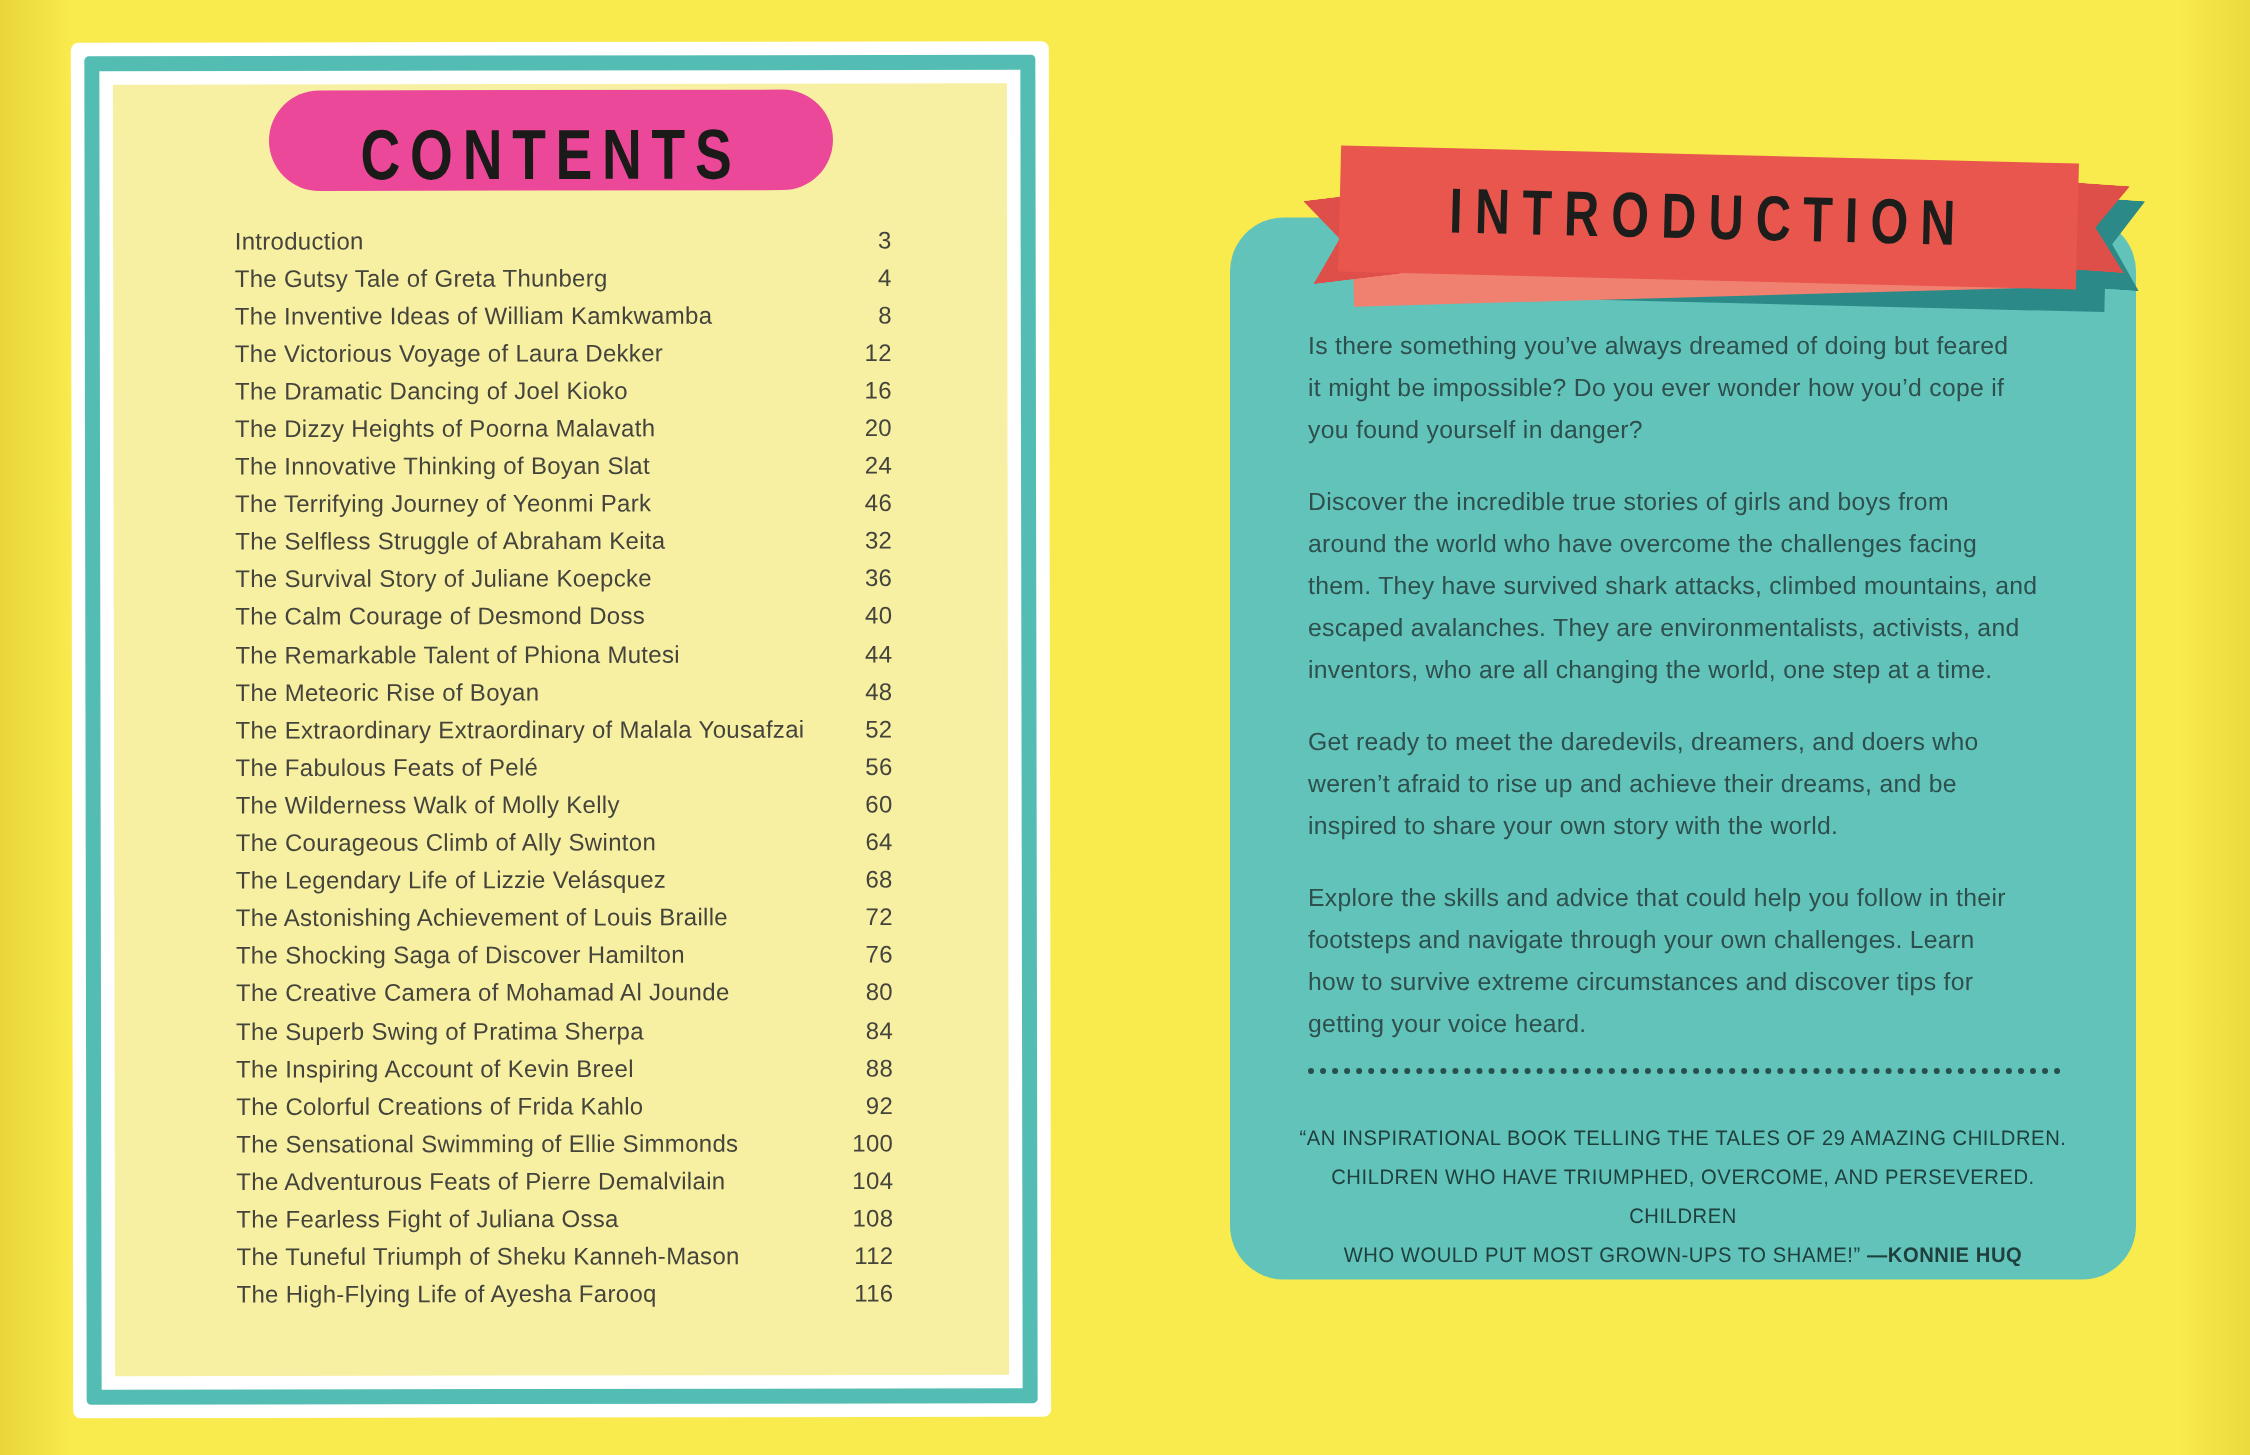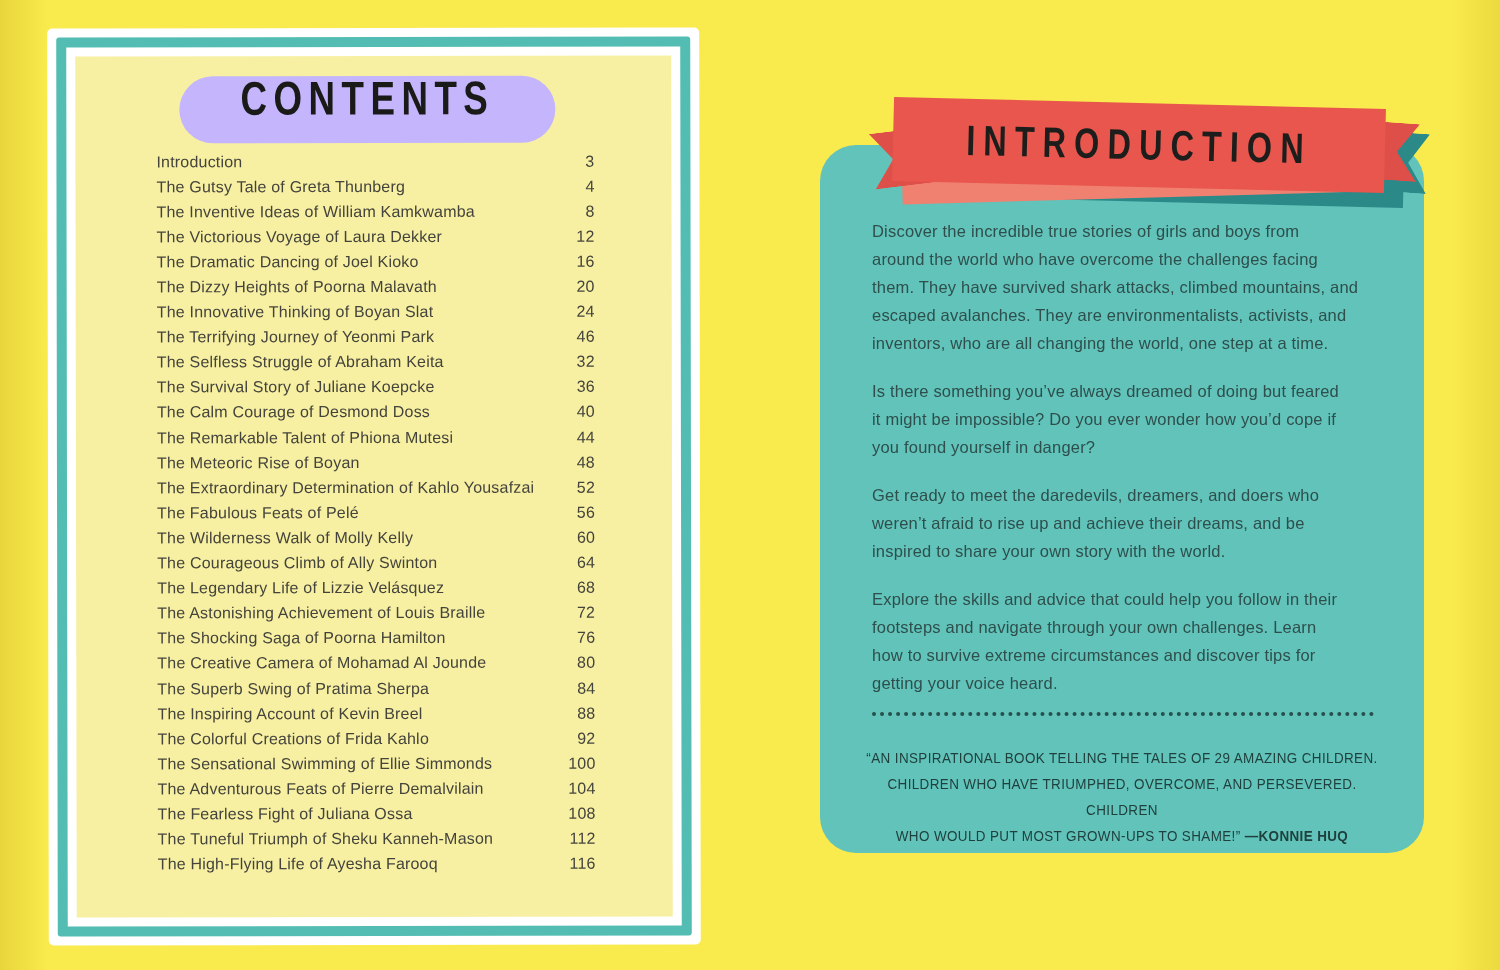--- a/index.html
+++ b/index.html
@@ -27,23 +27,23 @@
     width: 100%; height: 100%;
     border: 10px solid #53BDB3; border-radius: 3px;
     padding: 9px; background: #FFFFFF;
   }
   .contents-panel {
     width: 100%; height: 100%;
     background: #F7F0A3;
     position: relative;
   }
   .contents-pill {
-    position: absolute; left: 104px; top: 20px; width: 376px; height: 67px;
-    background: #c4b5fd; border-radius: 34px;
-    display: flex; align-items: flex-start; justify-content: center;
+    position: absolute; left: 104px; top: 4px; width: 376px; height: 67px;
+    background: #ec4899; border-radius: 34px;
+    display: flex; align-items: flex-end; justify-content: center;
   }
   .contents-title {
     font-weight: 800; font-size: 40px; letter-spacing: 7px;
     color: #1A1A18; transform: scaleY(1.18) scaleX(0.92);
     white-space: nowrap;
   }
   .toc {
     position: absolute; left: 81px; top: 93px; width: 438px;
     display: flex; flex-direction: column;
   }
@@ -189,21 +189,21 @@
             <span class="ttl">The Remarkable Talent of Phiona Mutesi</span>
             <span class="pg">44</span>
           </div>
 
           <div class="toc-row">
             <span class="ttl">The Meteoric Rise of Boyan</span>
             <span class="pg">48</span>
           </div>
 
           <div class="toc-row">
-            <span class="ttl">The Extraordinary Determination of Kahlo Yousafzai</span>
+            <span class="ttl">The Extraordinary Extraordinary of Malala Yousafzai</span>
             <span class="pg">52</span>
           </div>
 
           <div class="toc-row">
             <span class="ttl">The Fabulous Feats of Pelé</span>
             <span class="pg">56</span>
           </div>
 
           <div class="toc-row">
             <span class="ttl">The Wilderness Walk of Molly Kelly</span>
@@ -219,21 +219,21 @@
             <span class="ttl">The Legendary Life of Lizzie Velásquez</span>
             <span class="pg">68</span>
           </div>
 
           <div class="toc-row">
             <span class="ttl">The Astonishing Achievement of Louis Braille</span>
             <span class="pg">72</span>
           </div>
 
           <div class="toc-row">
-            <span class="ttl">The Shocking Saga of Poorna Hamilton</span>
+            <span class="ttl">The Shocking Saga of Discover Hamilton</span>
             <span class="pg">76</span>
           </div>
 
           <div class="toc-row">
             <span class="ttl">The Creative Camera of Mohamad Al Jounde</span>
             <span class="pg">80</span>
           </div>
 
           <div class="toc-row">
             <span class="ttl">The Superb Swing of Pratima Sherpa</span>
@@ -289,30 +289,30 @@
   <div class="layer banner-underlay"></div>
   <div class="layer banner-tail-left"></div>
   <div class="layer banner-tail-right"></div>
   <div class="layer banner-band">
     <div class="intro-title">INTRODUCTION</div>
   </div>
 </div>
 
 <div class="intro-body">
 
+    <p>Is there something you’ve always dreamed of doing but feared
+it might be impossible? Do you ever wonder how you’d cope if
+you found yourself in danger?</p>
+
     <p>Discover the incredible true stories of girls and boys from
 around the world who have overcome the challenges facing
 them. They have survived shark attacks, climbed mountains, and
 escaped avalanches. They are environmentalists, activists, and
 inventors, who are all changing the world, one step at a time.</p>
 
-    <p>Is there something you’ve always dreamed of doing but feared
-it might be impossible? Do you ever wonder how you’d cope if
-you found yourself in danger?</p>
-
     <p>Get ready to meet the daredevils, dreamers, and doers who
 weren’t afraid to rise up and achieve their dreams, and be
 inspired to share your own story with the world.</p>
 
     <p>Explore the skills and advice that could help you follow in their
 footsteps and navigate through your own challenges. Learn
 how to survive extreme circumstances and discover tips for
 getting your voice heard.</p>
   </div>
 

